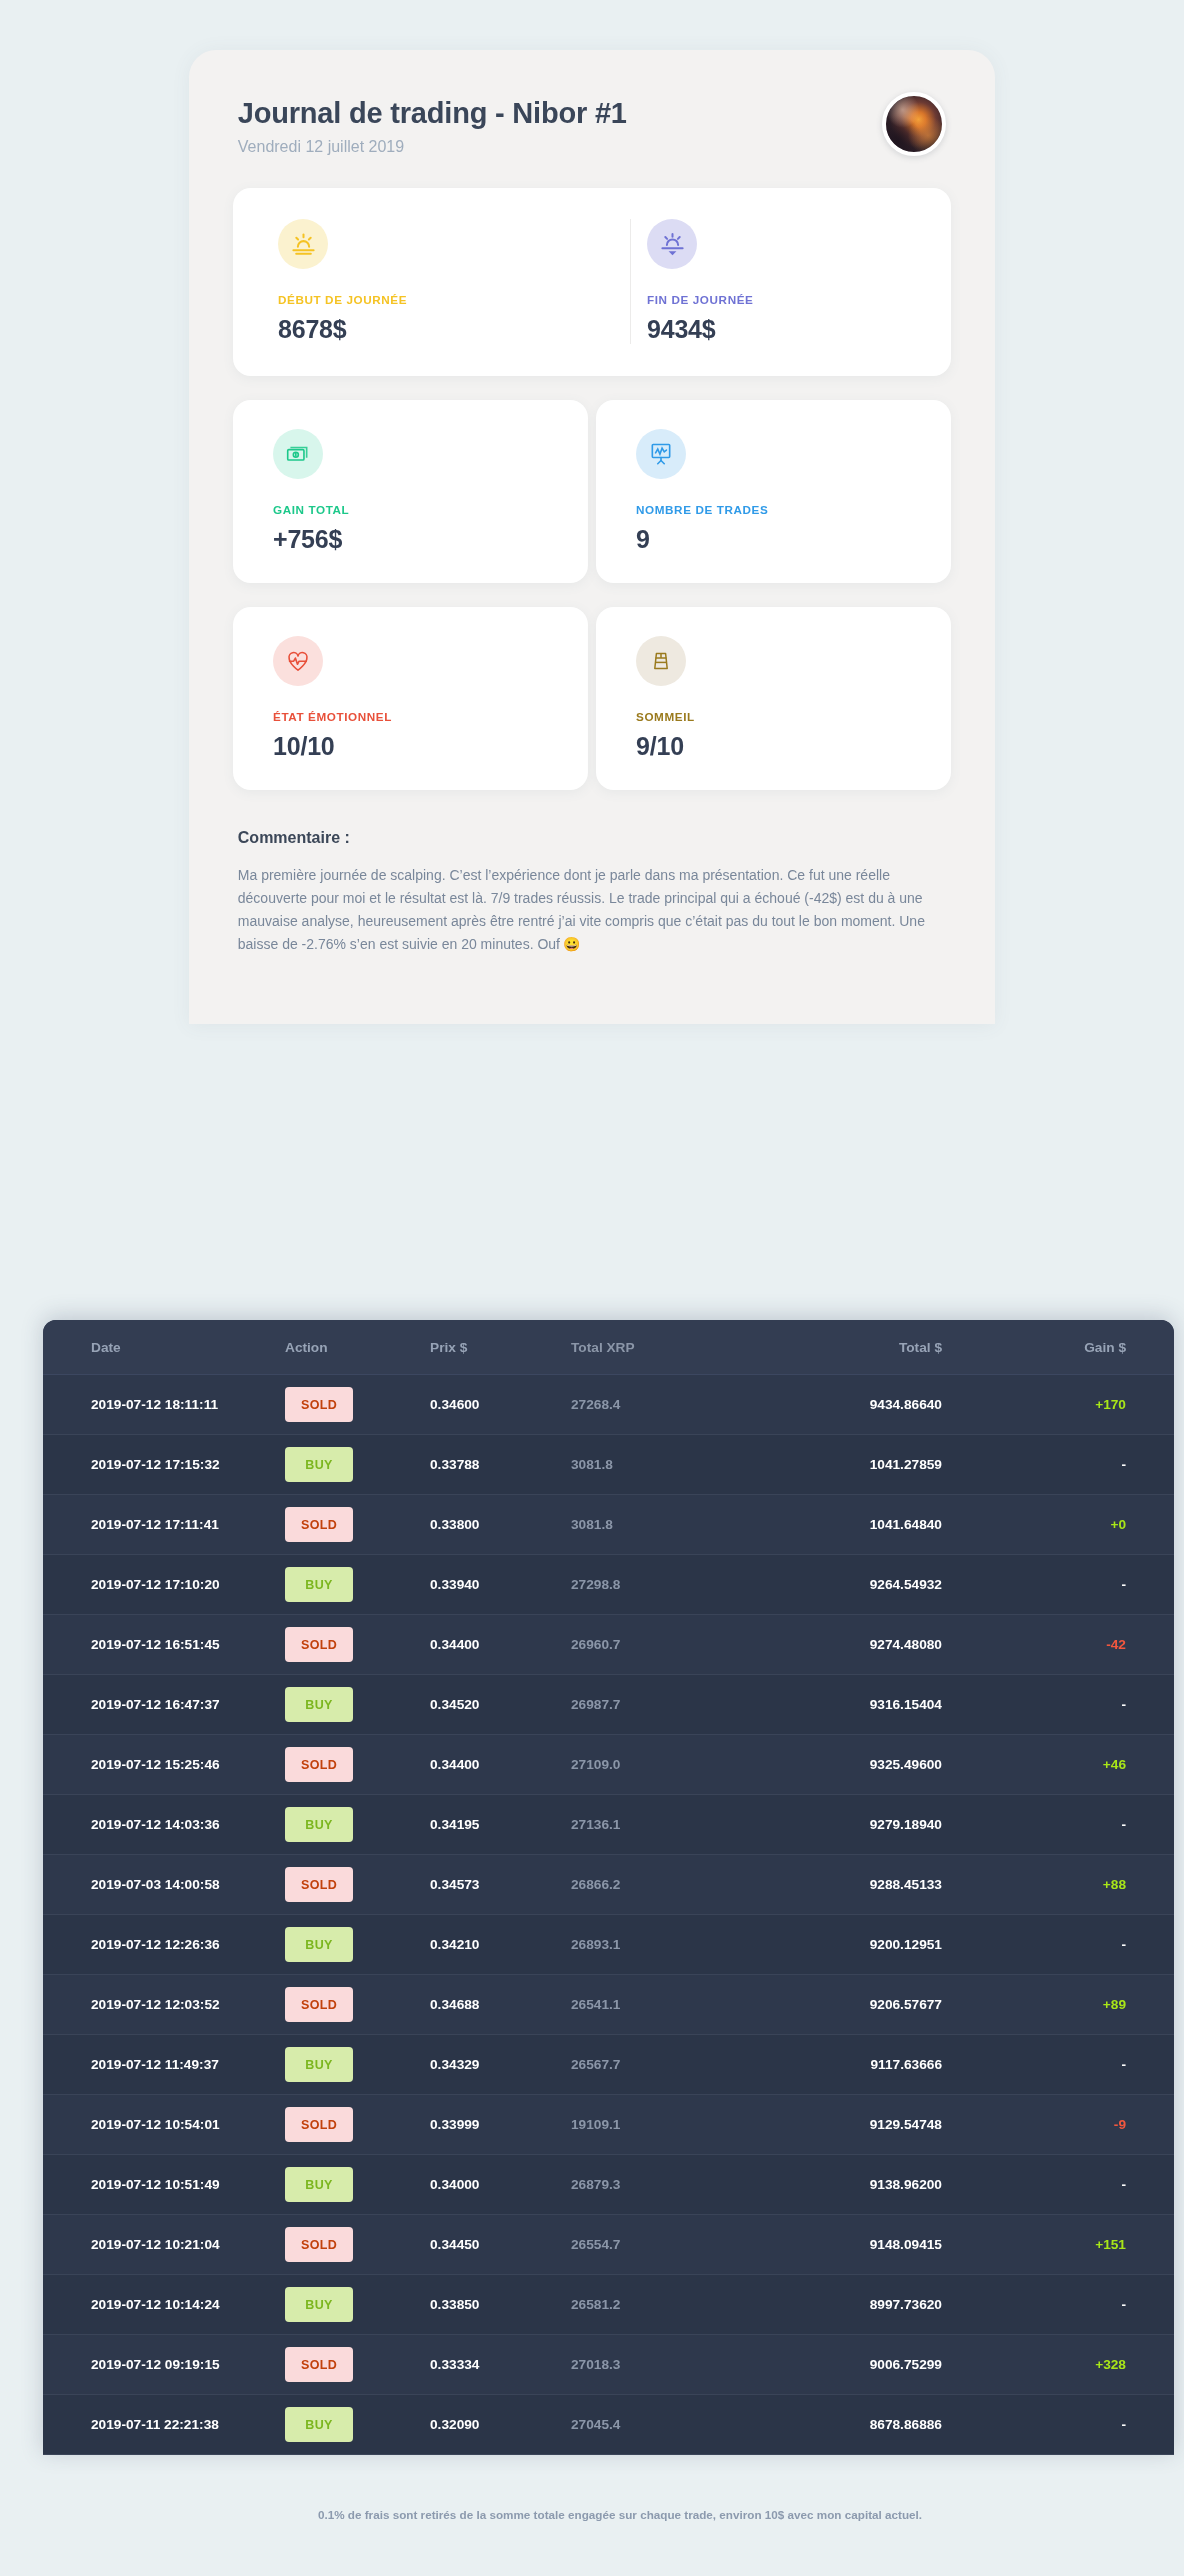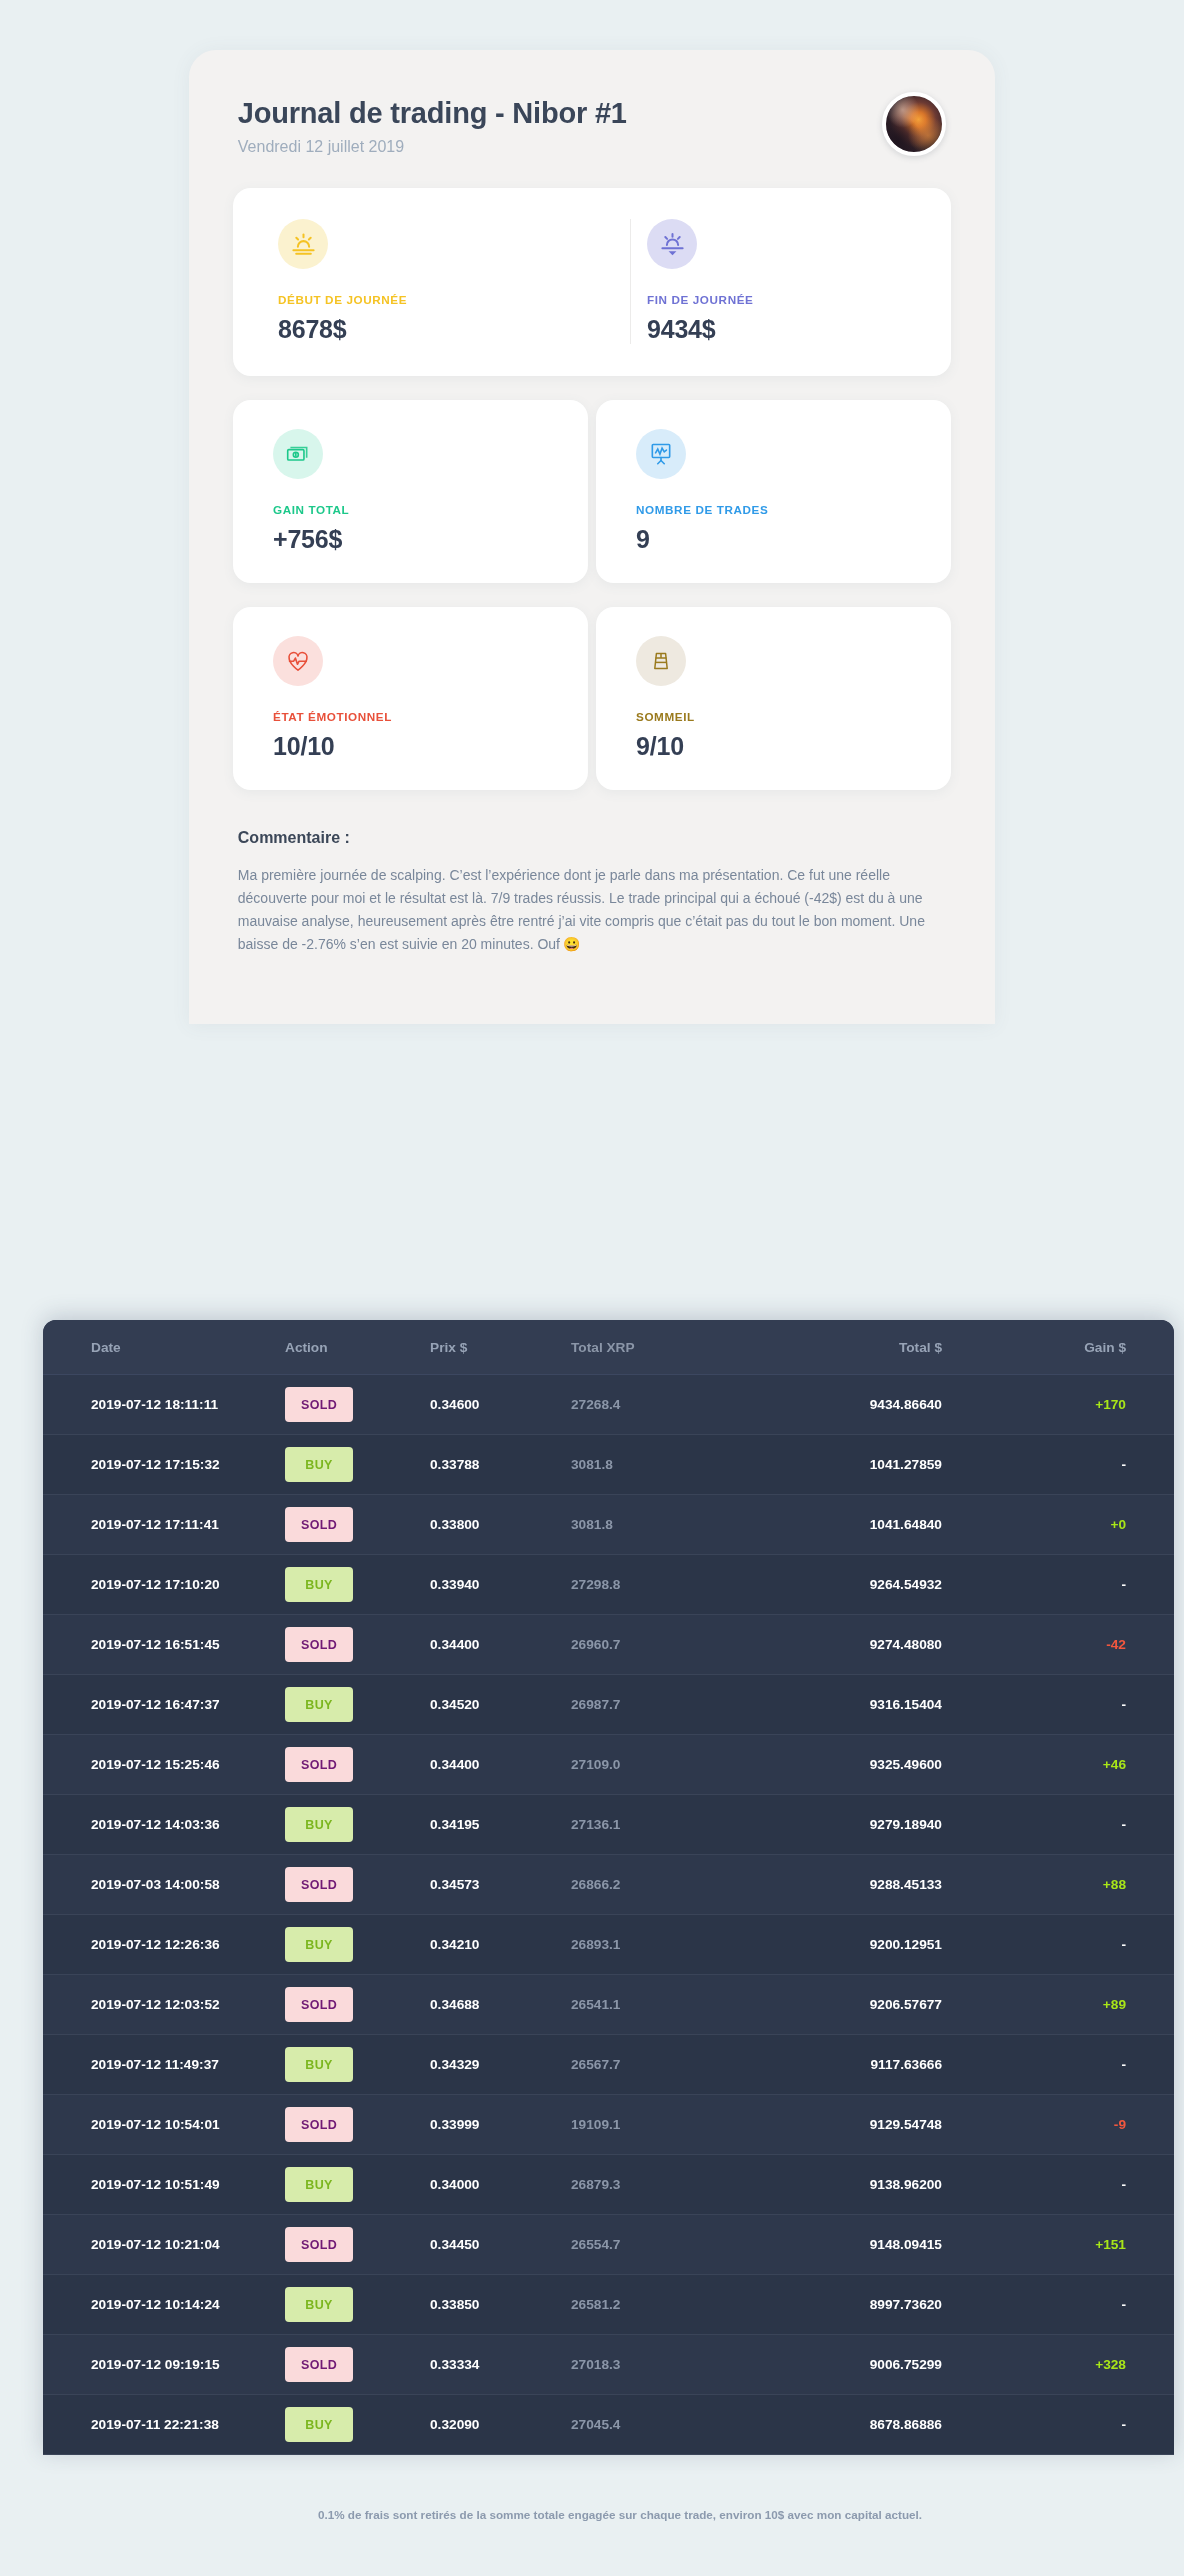--- a/index.html
+++ b/index.html
@@ -175,21 +175,21 @@
   .badge {
     display: inline-block;
     width: 68px;
     text-align: center;
     padding: 10.5px 0;
     border-radius: 4px;
     font-size: 12.5px;
     font-weight: bold;
     letter-spacing: 0.3px;
   }
-  .badge-sold { background: #fadadb; color: #701a75; }
+  .badge-sold { background: #fadadb; color: #c2410c; }
   .badge-buy  { background: #d7ecab; color: #7cb61f; }
 
   .gain-pos  { color: #a9e618; }
   .gain-neg  { color: #f2573e; }
   .gain-none { color: #ffffff; }
 
   
   #footer-note {
     position: absolute;
     left: 0;

